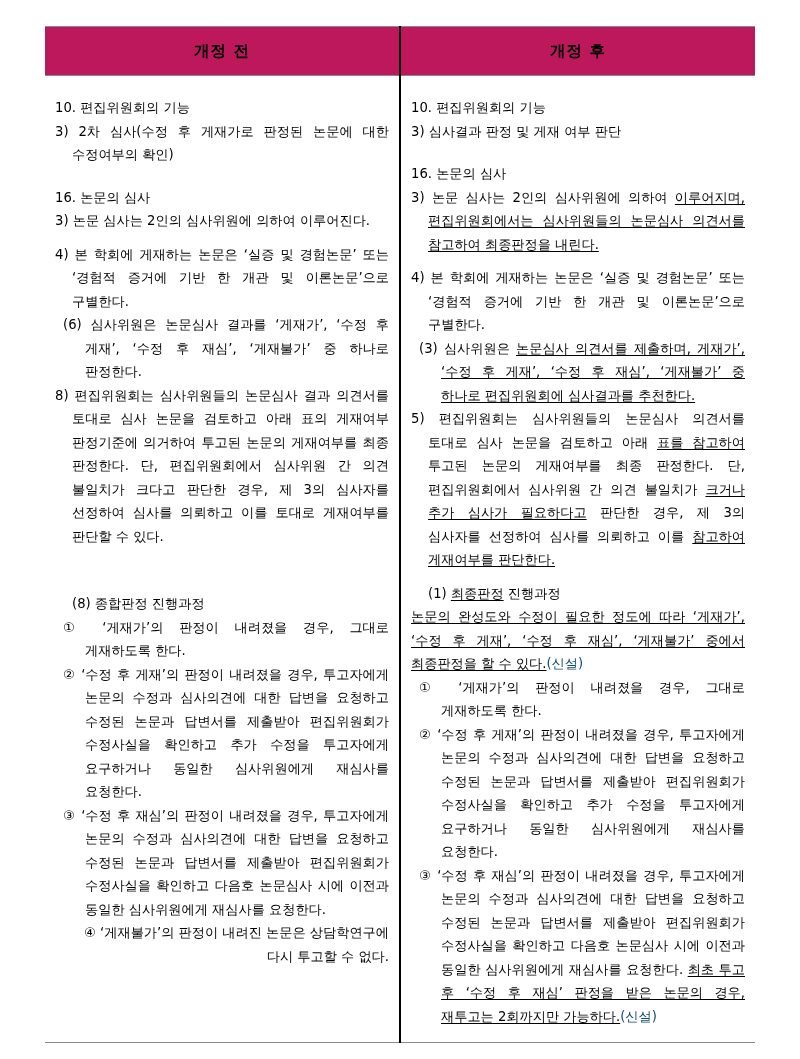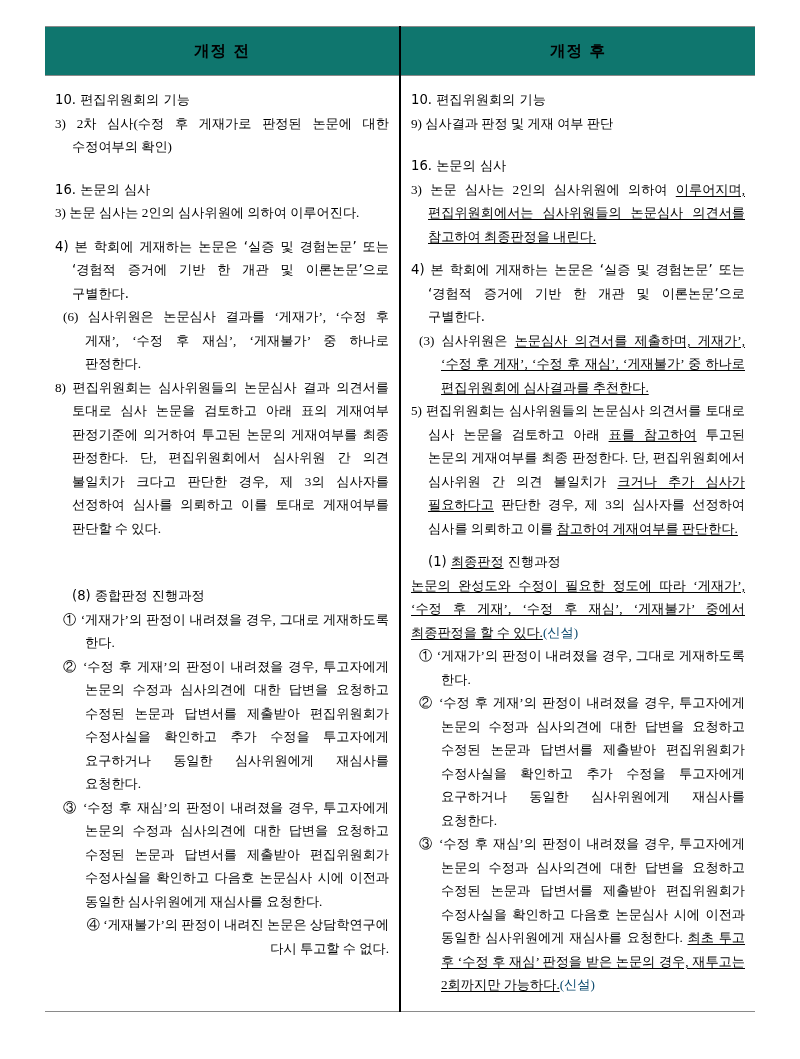--- a/index.html
+++ b/index.html
@@ -28,51 +28,51 @@
     width: 710px;
     border-collapse: collapse;
     table-layout: fixed;
   }
 
   table.compare col.col-before { width: 355px; }
   table.compare col.col-after  { width: 355px; }
 
   
   thead th {
-    background: #0f766e;
+    background: #be185d;
     border-top: 1px solid #8a8a8a;
     border-bottom: 1px solid #8a8a8a;
     height: 48px;
     text-align: center;
     vertical-align: middle;
     font-size: 15.5px;
     font-weight: bold;
     letter-spacing: 1px;
     padding: 0;
   }
   thead th.th-before { border-right: 2px solid #000000; }
 
   
   tbody td {
     vertical-align: top;
-    padding: 12px 10px 14px 10px;
+    padding: 20px 10px 14px 10px;
     border-bottom: 1px solid #8a8a8a;
   }
   tbody td.cell-before { border-right: 2px solid #000000; }
 
   
   .para {
     font-size: 13.2px;
     line-height: 1.78;
     margin: 0;
     text-align: justify;
     text-justify: inter-character;
     word-break: keep-all;
   }
-  .para + .para { margin-top: 0; font-family: Liberation Serif, serif; }
+  .para + .para { margin-top: 0; }
 
   
   .lvl-0  { padding-left: 0;    text-indent: 0; }
   .lvl-h1 { padding-left: 17px; text-indent: -17px; }
   .lvl-h2 { padding-left: 30px; text-indent: -22px; }
   .lvl-h3 { padding-left: 17px; text-indent: 0; }
 
   .spacer { height: 19px; }
   .spacer-sm { height: 10px; }
   .spacer-lg { height: 44px; }
@@ -125,21 +125,21 @@
           <p class="para lvl-h2">① ‘게재가’의 판정이 내려졌을 경우, 그대로 게재하도록 한다.</p>
           <p class="para lvl-h2">② ‘수정 후 게재’의 판정이 내려졌을 경우, 투고자에게 논문의 수정과 심사의견에 대한 답변을 요청하고 수정된 논문과 답변서를 제출받아 편집위원회가 수정사실을 확인하고 추가 수정을 투고자에게 요구하거나 동일한 심사위원에게 재심사를 요청한다.</p>
           <p class="para lvl-h2">③ ‘수정 후 재심’의 판정이 내려졌을 경우, 투고자에게 논문의 수정과 심사의견에 대한 답변을 요청하고 수정된 논문과 답변서를 제출받아 편집위원회가 수정사실을 확인하고 다음호 논문심사 시에 이전과 동일한 심사위원에게 재심사를 요청한다.</p>
           <p class="para lvl-h2 last-line-left">④ ‘게재불가’의 판정이 내려진 논문은 상담학연구에 다시 투고할 수 없다.</p>
 
         </td>
 
         <td class="cell-after">
 
           <p class="para lvl-0">10. 편집위원회의 기능</p>
-          <p class="para lvl-h1">9) 심사결과 판정 및 게재 여부 판단</p>
+          <p class="para lvl-h1">3) 심사결과 판정 및 게재 여부 판단</p>
 
           <div class="spacer"></div>
 
           <p class="para lvl-0">16. 논문의 심사</p>
 
           <p class="para lvl-h1"><span>3) 논문 심사는 2인의 심사위원에 의하여 </span><span class="u">이루어지며, 편집위원회에서는 심사위원들의 논문심사 의견서를 참고하여 최종판정을 내린다.</span></p>
 
           <div class="spacer-sm"></div>
 
           <p class="para lvl-h1">4) 본 학회에 게재하는 논문은 ‘실증 및 경험논문’ 또는 ‘경험적 증거에 기반 한 개관 및 이론논문’으로 구별한다.</p>

